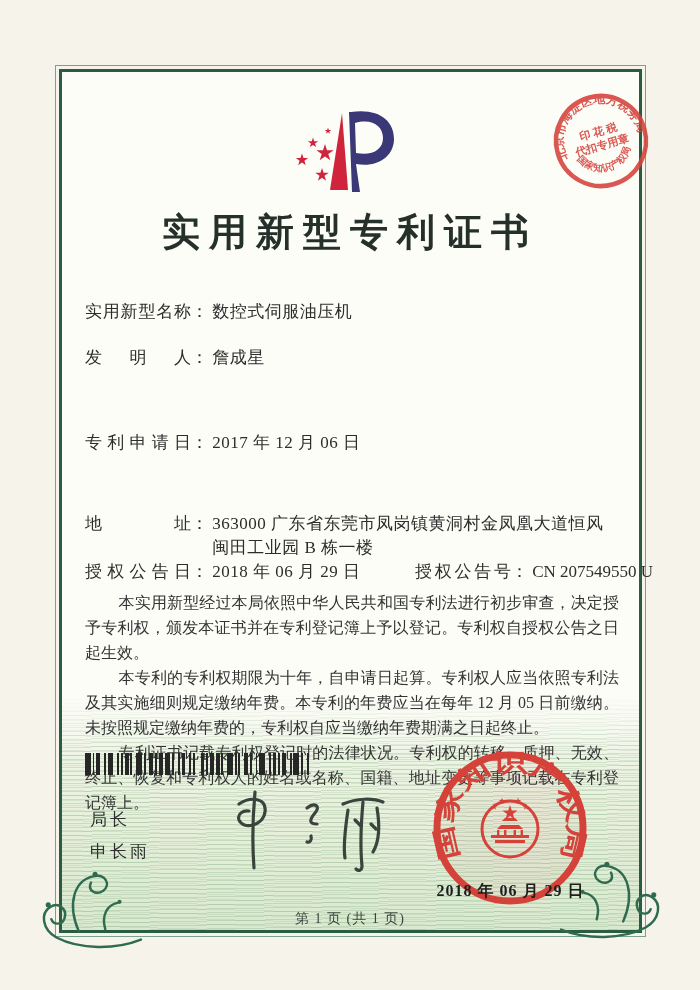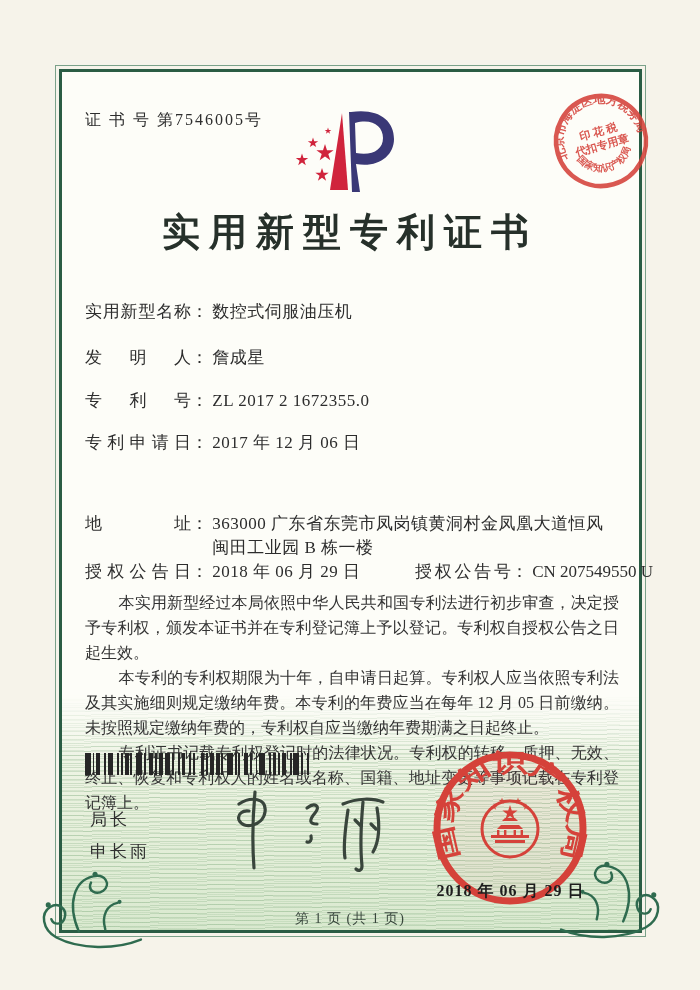--- a/index.html
+++ b/index.html
@@ -79,21 +79,20 @@
       <path d="M44,66 C32,38 40,16 58,12 C70,9 76,20 68,26 C61,31 52,26 56,18"></path>
       <path d="M70,64 C66,50 72,40 82,38"></path>
     </g>
     <g fill="#2f6b4f">
       <circle cx="14" cy="40" r="2.5"></circle>
         <circle cx="60" cy="10" r="2.5"></circle>
         <circle cx="84" cy="37" r="2"></circle>
     </g>
   </svg>
 
-  <div class="cert-no">证 书 号 第7546005号</div>
 
   <svg class="logo" viewBox="0 0 124 100">
     <polygon style="fill:var(--logo-red)" points="54,7 42,84 60,84"></polygon>
     <path style="fill:var(--logo-blue)" fill-rule="evenodd" d="M61,6 L64,86 L72,86 L68,58 C90,62 106,50 106,33 C106,14 90,2 63,6 Z M67,17 C84,12 95,20 95,32 C95,44 84,50 68,47 Z"></path>
     <g style="fill:var(--logo-red)">
       <polygon points="40,21.5 40.8,23.9 43.3,23.9 41.3,25.4 42.1,27.8 40,26.3 37.9,27.8 38.7,25.4 36.7,23.9 39.2,23.9"></polygon>
       <polygon points="25,31.5 26.2,35.3 30.2,35.3 27,37.6 28.2,41 25,39.1 21.8,41 23,37.6 19.8,35.3 23.8,35.3"></polygon>
       <polygon points="14,47.5 15.5,52 20.2,52 16.4,54.8 17.8,59.3 14,56.5 10.2,59.3 11.6,54.8 7.8,52 12.5,52"></polygon>
       <polygon points="37,38 39,44.2 45.6,44.2 40.3,48.1 42.3,54.3 37,50.4 31.7,54.3 33.7,48.1 28.4,44.2 35,44.2"></polygon>
       <polygon points="34,62 35.6,66.8 40.7,66.8 36.5,69.8 38.1,74.7 34,71.7 29.9,74.7 31.5,69.8 27.3,66.8 32.4,66.8"></polygon>
@@ -102,24 +101,20 @@
 
   <h1 class="title">实用新型专利证书</h1>
 
   <div class="frow" style="top:346px">
     <span class="flabel">发明人</span><span class="fcolon">：</span>
     <span class="fvalue">詹成星</span>
   </div>
   <div class="frow" style="top:300px">
     <span class="flabel">实用新型名称</span><span class="fcolon">：</span>
     <span class="fvalue">数控式伺服油压机</span>
-  </div>
-  <div class="frow" style="top:389px">
-    <span class="flabel">专利号</span><span class="fcolon">：</span>
-    <span class="fvalue">ZL 2017 2 1672355.0</span>
   </div>
   <div class="frow" style="top:431px">
     <span class="flabel">专利申请日</span><span class="fcolon">：</span>
     <span class="fvalue">2017 年 12 月 06 日</span>
   </div>
   <div class="frow" style="top:512px">
     <span class="flabel">地址</span><span class="fcolon">：</span>
     <span class="fvalue">363000 广东省东莞市凤岗镇黄洞村金凤凰大道恒风闽田工业园 B 栋一楼</span>
   </div>
   <div class="frow" style="top:560px">

